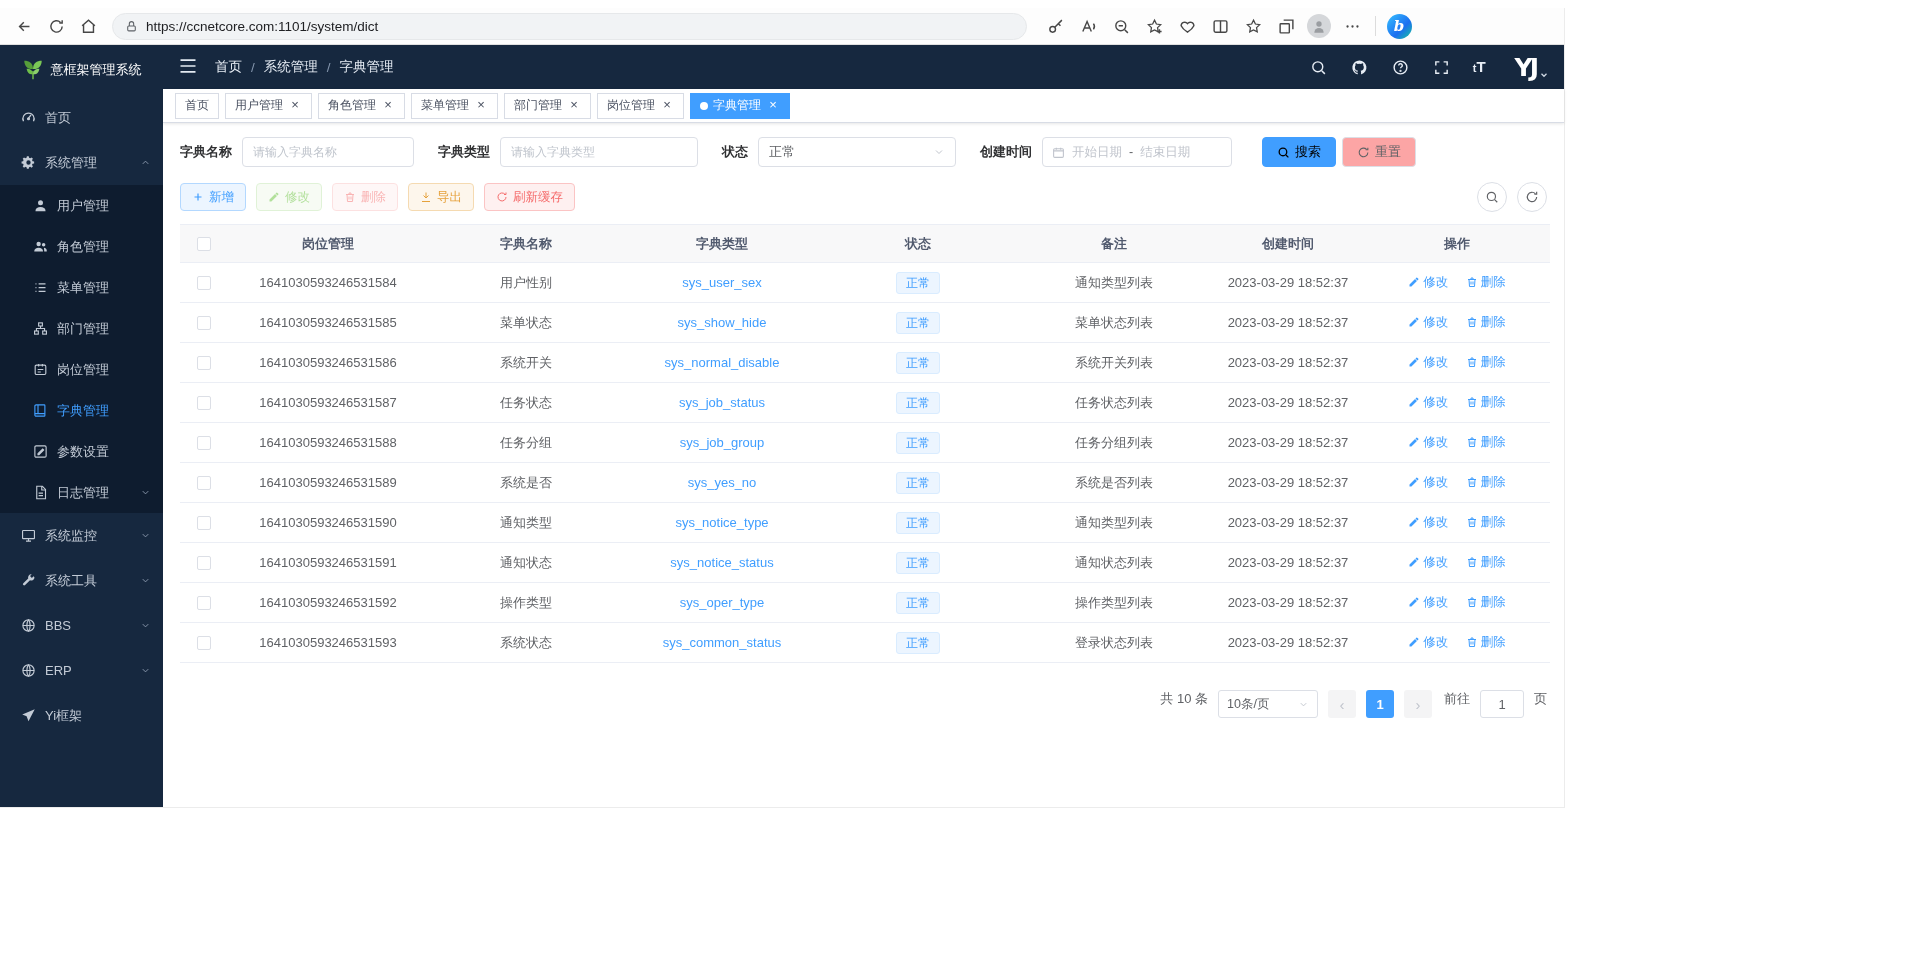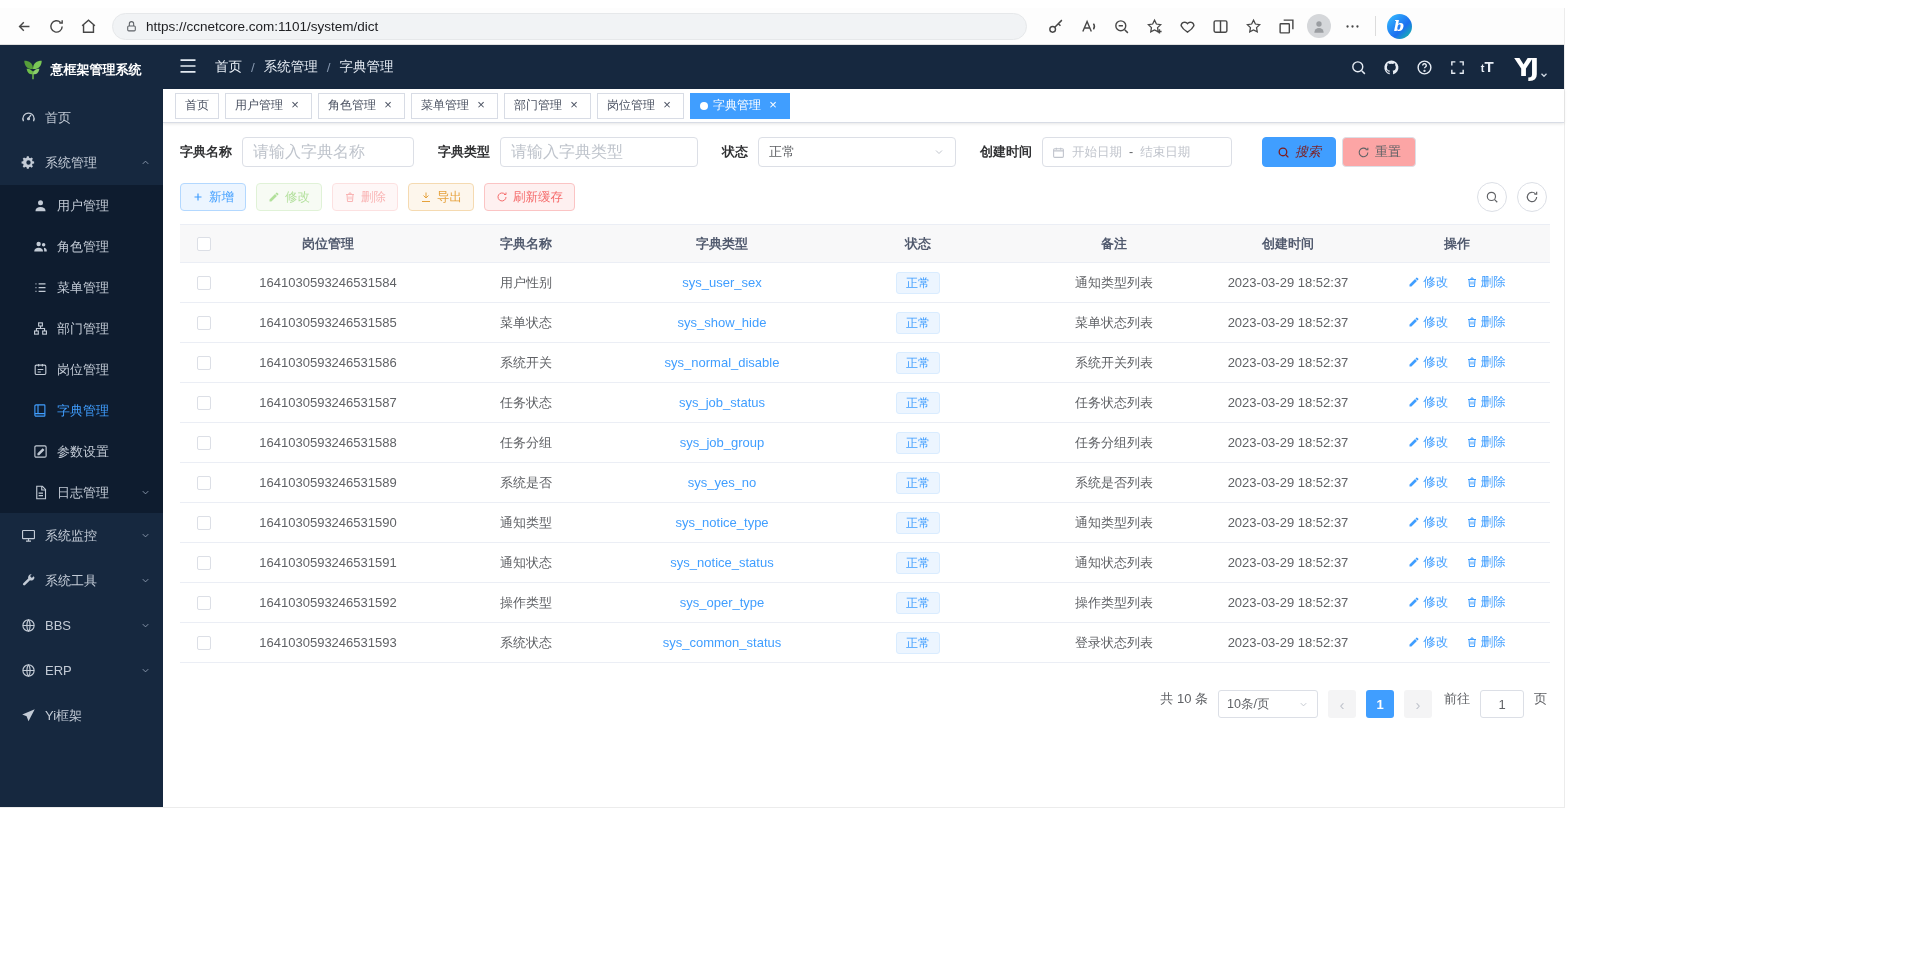--- a/index.html
+++ b/index.html
@@ -16,42 +16,42 @@
   .bicons{display:flex;align-items:center;gap:1px;margin-left:4px;}
   .avatar{width:24px;height:24px;border-radius:50%;background:#d5d7da;display:flex;align-items:center;justify-content:center;color:#9a9da1;overflow:hidden;}
   .avatar svg{width:16px;height:16px;}
   .bsep{width:1px;height:20px;background:#dcdcdc;margin:0 6px;}
   .bing{width:25px;height:25px;border-radius:50%;background:linear-gradient(135deg,#37c2ff 0%,#1b6ff0 60%,#16c79a 100%);display:flex;align-items:center;justify-content:center;color:#fff;font-weight:700;font-style:italic;font-size:15px;font-family:"DejaVu Serif",serif;}
   .readaloud{font-size:13px;color:#474747;font-weight:600;}
 
   
   .app{display:flex;height:762px;}
   .sidebar{width:163px;background:#16283f;flex:none;display:flex;flex-direction:column;}
-  .logo-row{height:50px;display:flex;align-items:center;justify-content:center;gap:7px;color:#fff;font-weight:700;font-size:13px;cursor:pointer;flex:none;}
+  .logo-row{height:50px;display:flex;align-items:center;justify-content:center;gap:7px;color:#fff;font-weight:400;font-size:13px;cursor:pointer;flex:none;}
   .logo-row svg{width:22px;height:22px;}
   .menu{flex:1;overflow:hidden;}
   .menu-item{height:45px;display:flex;align-items:center;padding:0 12px 0 20px;color:#c3cbd6;font-size:13px;cursor:pointer;gap:9px;}
   .mi-icon{width:16px;height:16px;flex:none;display:flex;align-items:center;justify-content:center;}
   .mi-icon svg{width:15px;height:15px;}
   .mi-label{flex:1;white-space:nowrap;}
   .mi-chev{display:flex;}
   .mi-chev svg{width:11px;height:11px;color:#8d9bb0;}
   .submenu{background:#0e1c2f;}
   .menu-item.sub{height:41px;padding-left:32px;}
   .menu-item.active{color:#409eff;}
   .menu-item.active .mi-icon{color:#409eff;}
 
   .main{flex:1;display:flex;flex-direction:column;background:#fff;min-width:0;}
   .hdr{height:44px;background:#16283f;display:flex;align-items:center;padding:0 15px;flex:none;}
   .hamb{width:22px;height:22px;color:#e4eaf2;display:flex;cursor:pointer;}
   .hamb svg{width:20px;height:20px;}
   .crumbs{margin-left:15px;font-size:13.5px;display:flex;gap:9px;align-items:center;color:#e7edf5;}
   .crumb{cursor:pointer;}
   .crumb-sep{color:#8496ad;}
-  .hdr-right{margin-left:auto;display:flex;align-items:center;gap:13px;}
+  .hdr-right{margin-left:auto;display:flex;align-items:center;gap:21px;}
   .hdr-ic{width:20px;height:20px;color:#e7edf5;display:flex;align-items:center;justify-content:center;cursor:pointer;}
   .hdr-ic svg{width:17px;height:17px;}
   .fontsize-ic{color:#e7edf5;font-weight:700;cursor:pointer;letter-spacing:0;}
   .fontsize-ic .sm{font-size:11px;}
   .fontsize-ic .lg{font-size:15px;}
   .brand{display:flex;align-items:flex-end;margin-left:8px;cursor:pointer;}
   .brand-mark{font-size:25px;font-weight:900;color:#fff;letter-spacing:-3px;line-height:1;font-family:"DejaVu Sans",sans-serif;}
   .brand-chev{display:flex;margin-left:3px;color:#cfd8e4;}
   .brand-chev svg{width:10px;height:10px;}
 
@@ -60,32 +60,32 @@
   .tag{height:26px;display:inline-flex;align-items:center;gap:5px;padding:0 9px;border:1px solid #d8dce5;background:#fff;color:#495060;font-size:12px;cursor:pointer;white-space:nowrap;}
   .tag-close{font-size:13px;width:14px;height:14px;line-height:12px;text-align:center;border-radius:50%;}
   .tag.active{background:#409eff;border-color:#409eff;color:#fff;}
   .tag .dot{width:8px;height:8px;border-radius:50%;background:#fff;flex:none;}
 
   
   .content{padding:14px 17px 0;flex:1;overflow:hidden;}
   .filters{display:flex;align-items:center;font-size:13px;color:#303133;}
   .f-label{font-weight:700;white-space:nowrap;margin-right:10px;}
   .f-gap{width:24px;flex:none;}
-  .inp{height:30px;border:1px solid #dcdfe6;border-radius:4px;padding:0 10px;font-size:16px;color:#606266;outline:none;background:#fff;}
+  .inp{height:30px;border:1px solid #dcdfe6;border-radius:4px;padding:0 10px;font-size:12px;color:#606266;outline:none;background:#fff;}
   .inp::placeholder{color:#bfc4cc;}
   .w-name{width:172px;}
   .w-type{width:198px;}
   .sel{width:198px;height:30px;border:1px solid #dcdfe6;border-radius:4px;display:flex;align-items:center;justify-content:space-between;padding:0 10px;color:#606266;background:#fff;cursor:pointer;}
   .sel .chev{display:flex;color:#c0c4cc;}
   .sel .chev svg{width:12px;height:12px;}
   .dater{width:190px;height:30px;border:1px solid #dcdfe6;border-radius:4px;display:flex;align-items:center;padding:0 9px;gap:7px;color:#c0c4cc;font-size:12.5px;background:#fff;cursor:pointer;white-space:nowrap;}
   .dater svg{width:13px;height:13px;flex:none;}
   .btn{height:30px;border-radius:4px;display:inline-flex;align-items:center;gap:5px;padding:0 14px;font-size:13px;cursor:pointer;border:1px solid transparent;white-space:nowrap;}
   .btn svg{width:13px;height:13px;}
-  .btn-primary{background:#409eff;color:#7f1d1d;border-color:#409eff;font-style:italic;}
+  .btn-primary{background:#409eff;color:#000000;border-color:#409eff;}
   .btn-plain{background:#fca5a5;border-color:#dcdfe6;color:#606266;}
 
   .actions{display:flex;align-items:center;margin-top:15px;gap:10px;}
   .btn-sm{height:28px;padding:0 11px;font-size:12.5px;border-radius:4px;display:inline-flex;align-items:center;gap:5px;border:1px solid;cursor:pointer;white-space:nowrap;}
   .btn-sm svg{width:12px;height:12px;}
   .b-add{color:#409eff;background:#ecf5ff;border-color:#b3d8ff;}
   .b-edit{color:#67c23a;background:#f0f9eb;border-color:#c2e7b0;opacity:.5;cursor:not-allowed;}
   .b-del{color:#f56c6c;background:#fef0f0;border-color:#fbc4c4;opacity:.5;cursor:not-allowed;}
   .b-exp{color:#e6a23c;background:#fdf6ec;border-color:#f5dab1;}
   .b-cache{color:#f56c6c;background:#fef0f0;border-color:#fbc4c4;}

